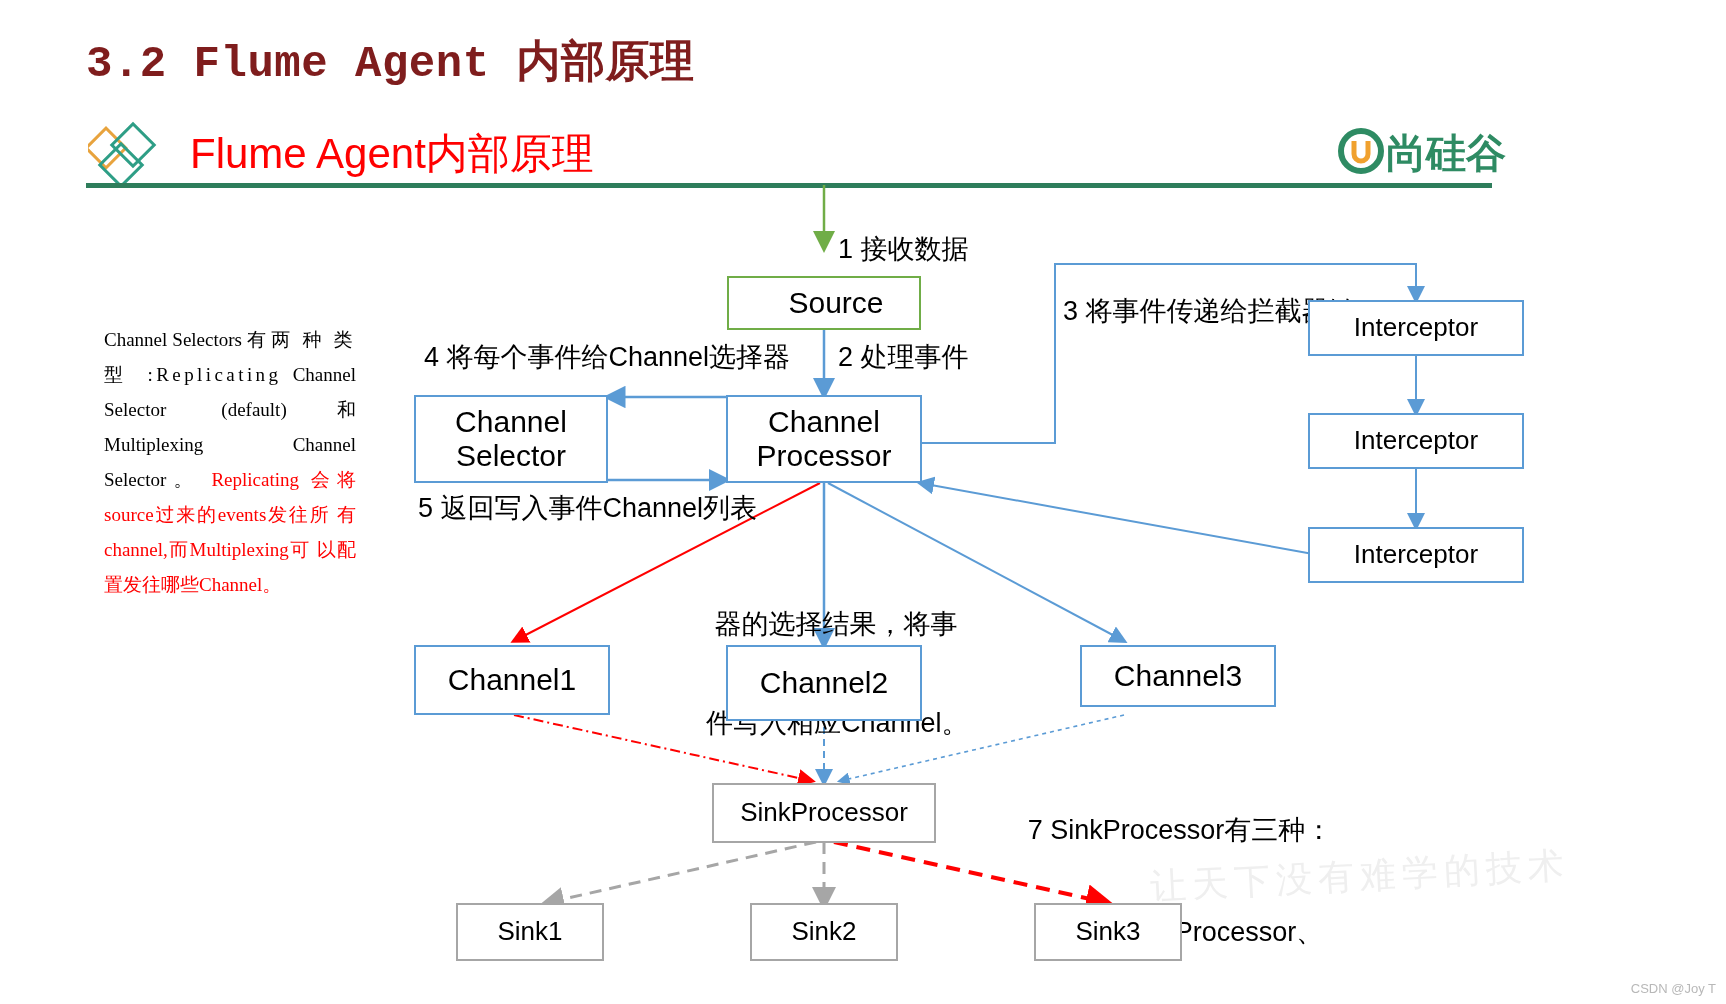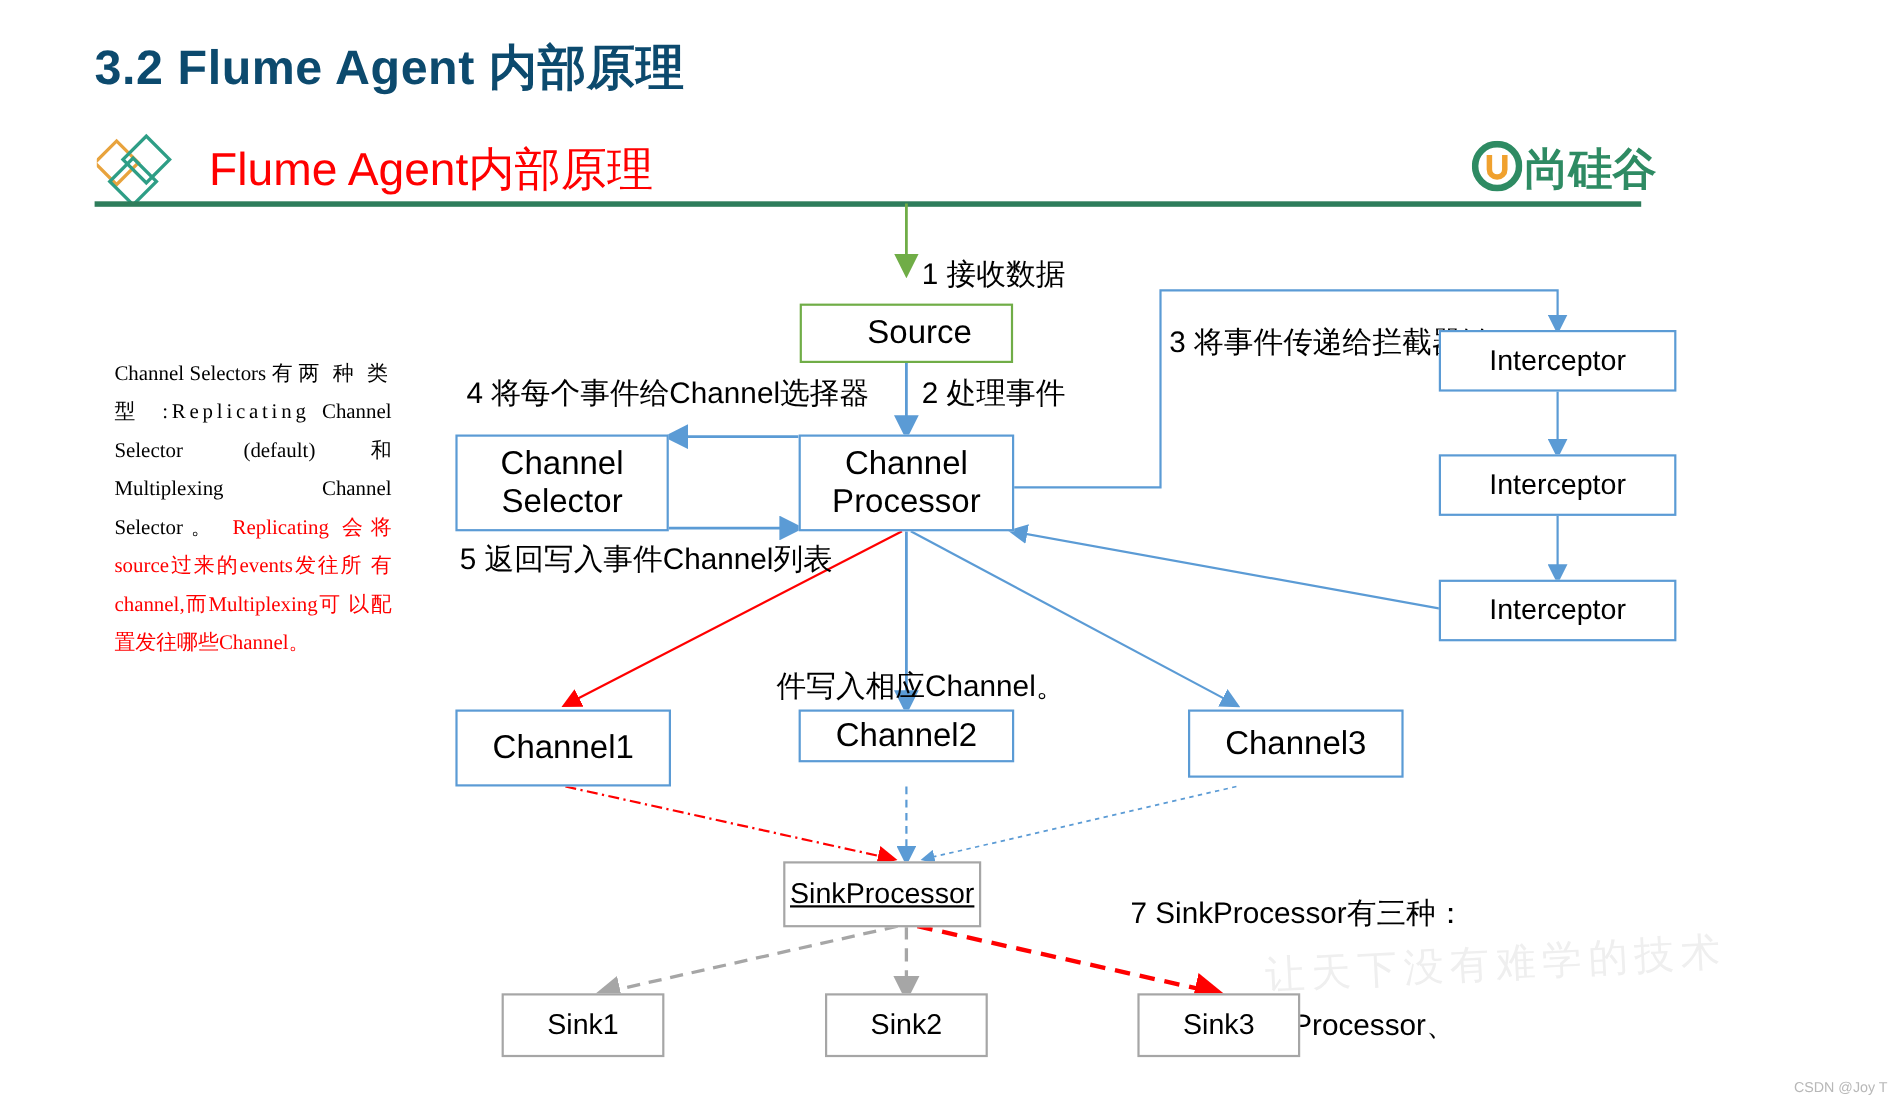--- a/index.html
+++ b/index.html
@@ -6,22 +6,22 @@
   body{
     width:1726px;height:1004px;position:relative;background:#ffffff;
     font-family:"Liberation Sans","DejaVu Sans",sans-serif;
     overflow:hidden;
   }
   .abs{position:absolute;}
 
   
   #page-title{
     left:86px;top:32px;
-    font-family:Liberation Sans, sans-serif;
-    font-weight:bold;font-size:44px;color:#0c4a6e;letter-spacing:0.5px;
+    font-family:Liberation Mono, monospace;
+    font-weight:bold;font-size:44px;color:#7f1d1d;letter-spacing:0.5px;
     white-space:nowrap;
   }
 
   
   #banner-title{
     left:190px;top:126px;
     font-size:42px;color:#ff0000;white-space:nowrap;
   }
   #banner-rule{
     left:86px;top:183px;width:1406px;height:5px;
@@ -170,20 +170,21 @@
 
 <div class="abs note l" style="left:838px;top:342px;font-size:27px;">2 处理事件</div>
 
 <div class="abs note l" style="left:1063px;top:248px;font-size:27px;margin-top:48px;">3 将事件传递给拦截器链</div>
 
 <div class="abs note l" style="left:424px;top:342px;font-size:27px;">4 将每个事件给Channel选择器</div>
 
 <div class="abs note l" style="left:418px;top:493px;font-size:27px;">5 返回写入事件Channel列表</div>
 
 <div class="abs note c" style="left:706px;top:542px;width:260px;font-size:27px;line-height:33px;">
+  <div>器的选择结果，将事</div>
   <div>件写入相应Channel。</div>
 </div>
 
 <div class="abs note c" style="left:1180px;top:745px;width:480px;font-size:27px;line-height:34px;transform:translateX(-50%);">
   <div>7 SinkProcessor有三种：</div>
   <div>DefaultSinkProcessor、</div>
   
   
   
 </div>
@@ -198,23 +199,23 @@
 <div class="abs node blue big" style="left:726px;top:395px;width:196px;height:88px;flex-direction:column;">
   <div>Channel</div>
   <div>Processor</div>
 </div>
 
 <div class="abs node blue" style="left:1308px;top:300px;width:216px;height:56px;">Interceptor</div>
 <div class="abs node blue" style="left:1308px;top:413px;width:216px;height:56px;">Interceptor</div>
 <div class="abs node blue" style="left:1308px;top:527px;width:216px;height:56px;">Interceptor</div>
 
 <div class="abs node blue big" style="left:414px;top:645px;width:196px;height:70px;">Channel1</div>
-<div class="abs node blue big" style="left:726px;top:645px;width:196px;height:48px;">Channel2</div>
+<div class="abs node blue big" style="left:726px;top:645px;width:196px;height:76px;">Channel2</div>
 <div class="abs node blue big" style="left:1080px;top:645px;width:196px;height:62px;">Channel3</div>
 
-<div class="abs node grey" style="left:712px;top:783px;width:180px;height:60px;text-decoration:underline;">SinkProcessor</div>
+<div class="abs node grey" style="left:712px;top:783px;width:224px;height:60px;">SinkProcessor</div>
 
 <div class="abs node grey" style="left:456px;top:903px;width:148px;height:58px;text-align:center;">Sink1</div>
 <div class="abs node grey" style="left:750px;top:903px;width:148px;height:58px;">Sink2</div>
 <div class="abs node grey" style="left:1034px;top:903px;width:148px;height:58px;">Sink3</div>
 
 <div class="abs" id="watermark">让天下没有难学的技术</div>
 <div class="abs" id="csdn-credit">CSDN @Joy T</div>
 
 </body></html>

